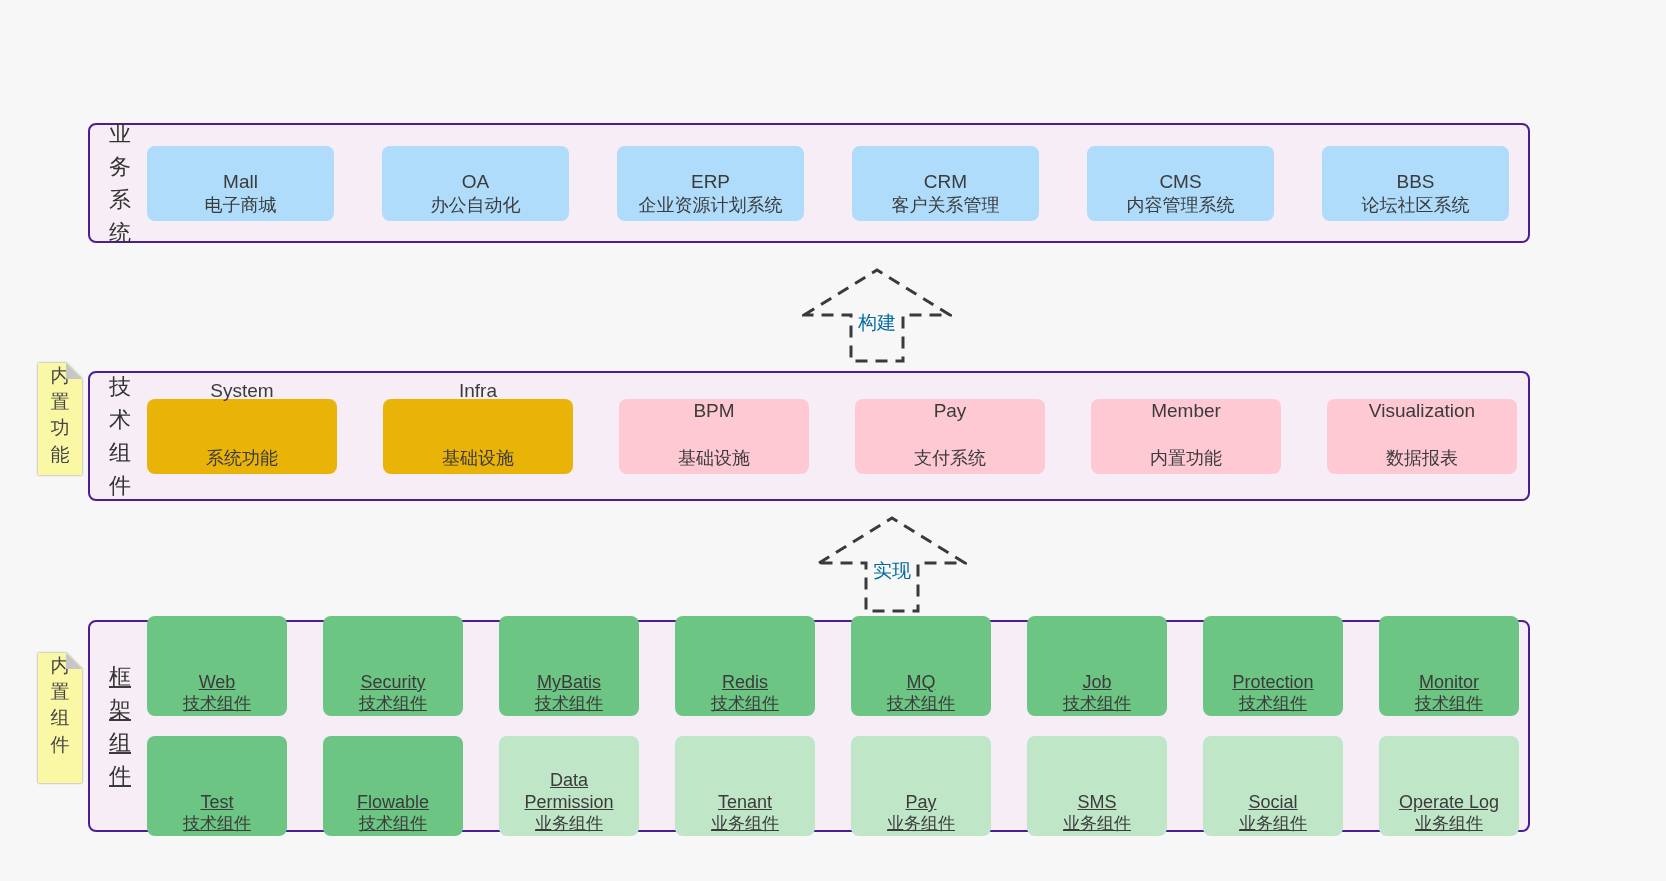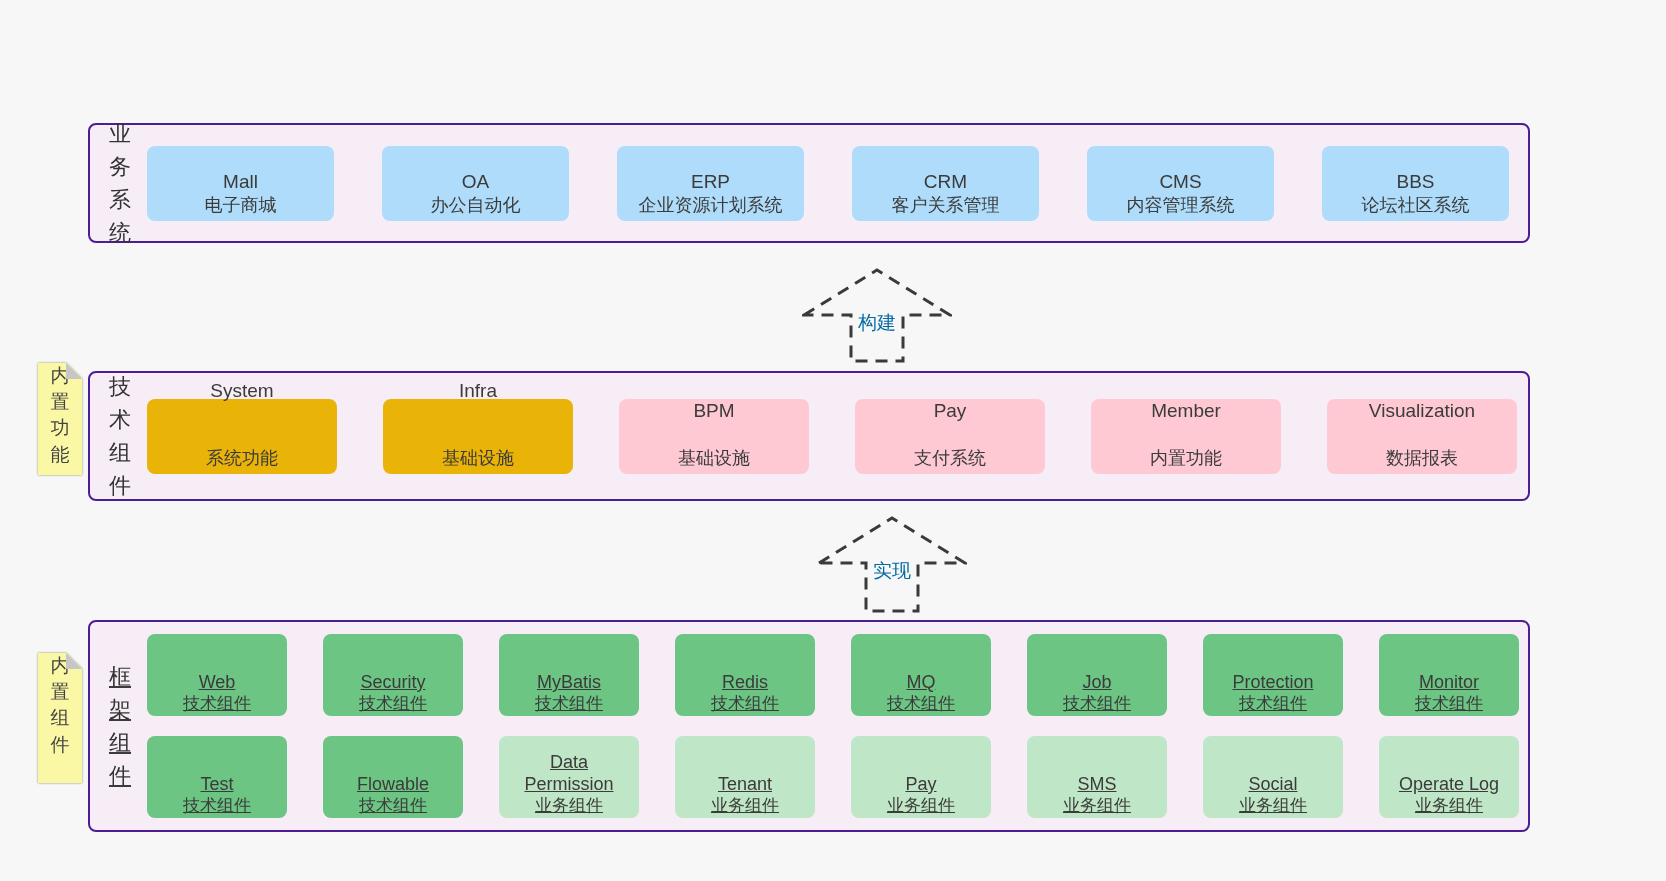--- a/index.html
+++ b/index.html
@@ -56,21 +56,21 @@
     align-items:center;
     justify-content:flex-end;
     text-align:center;
     box-sizing:border-box;
     padding:4px 6px;
   }
   .box .en{font-size:19px;line-height:1.25;}
   .box .zh{font-size:18px;line-height:1.25;}
   .band-top .box{width:187px;height:75px;}
   .band-mid .box{width:190px;height:75px;}
-  .band-bottom .box{width:140px;height:82px;padding:2px 12px;}
+  .band-bottom .box{width:140px;height:100px;padding:2px 12px;}
   .band-bottom .box .en{font-size:18px;line-height:1.2;}
   .band-bottom .box .zh{font-size:17px;line-height:1.2;}
   .blue {background:#aedcfa;}
   .red  {background:#eab308;gap:44px;}
   .pink {background:#ffc9d4;gap:24px;}
   .green{background:#6cc583;}
   .lightgreen{background:#bfe6c6;}
   
   .sticky-wrap{position:absolute;filter:drop-shadow(0 0 1px #8d8d6a);}
   .sticky{

